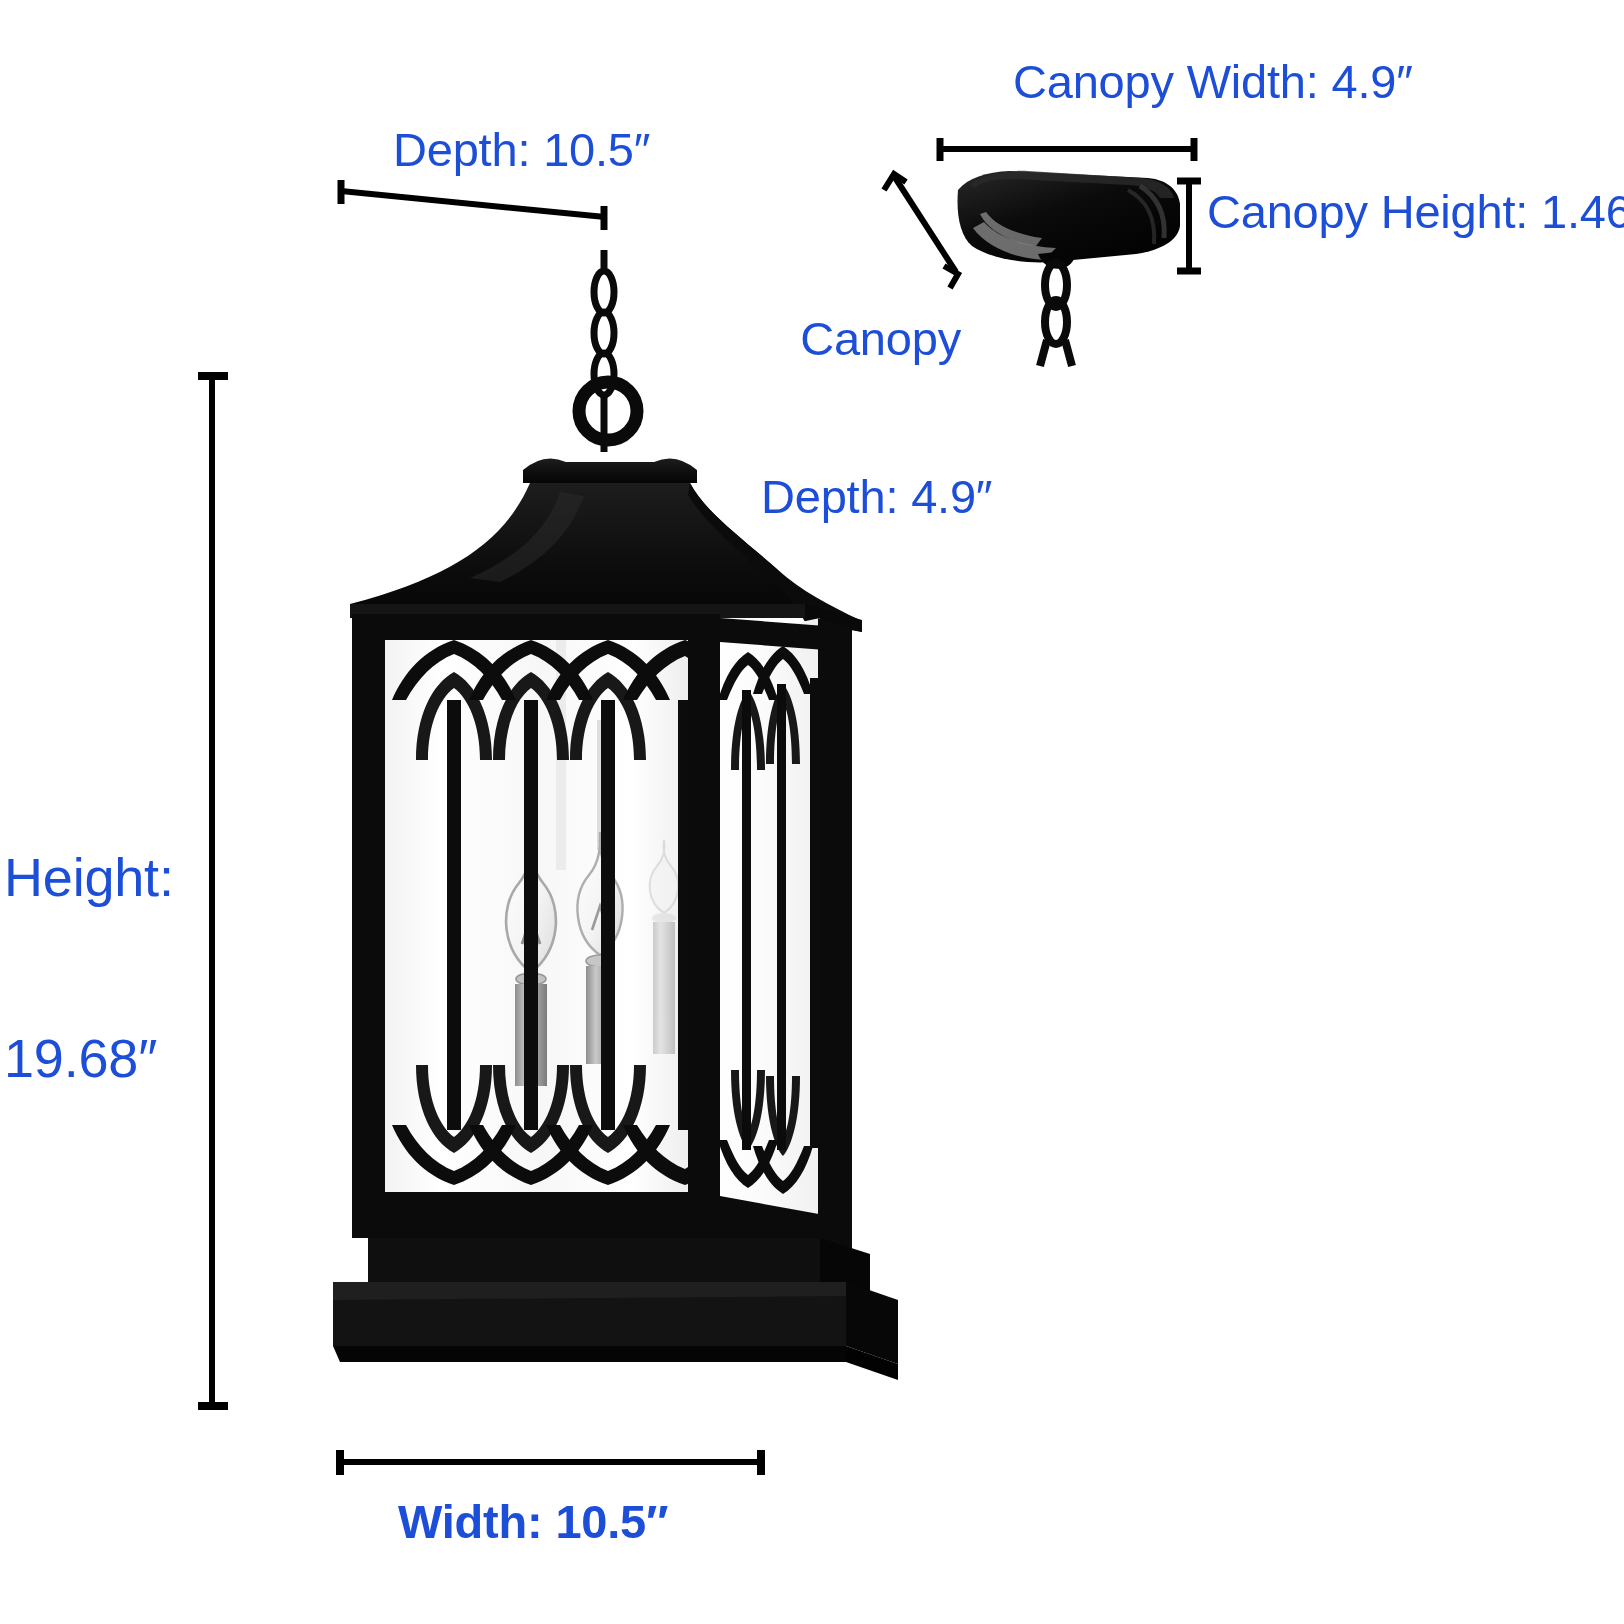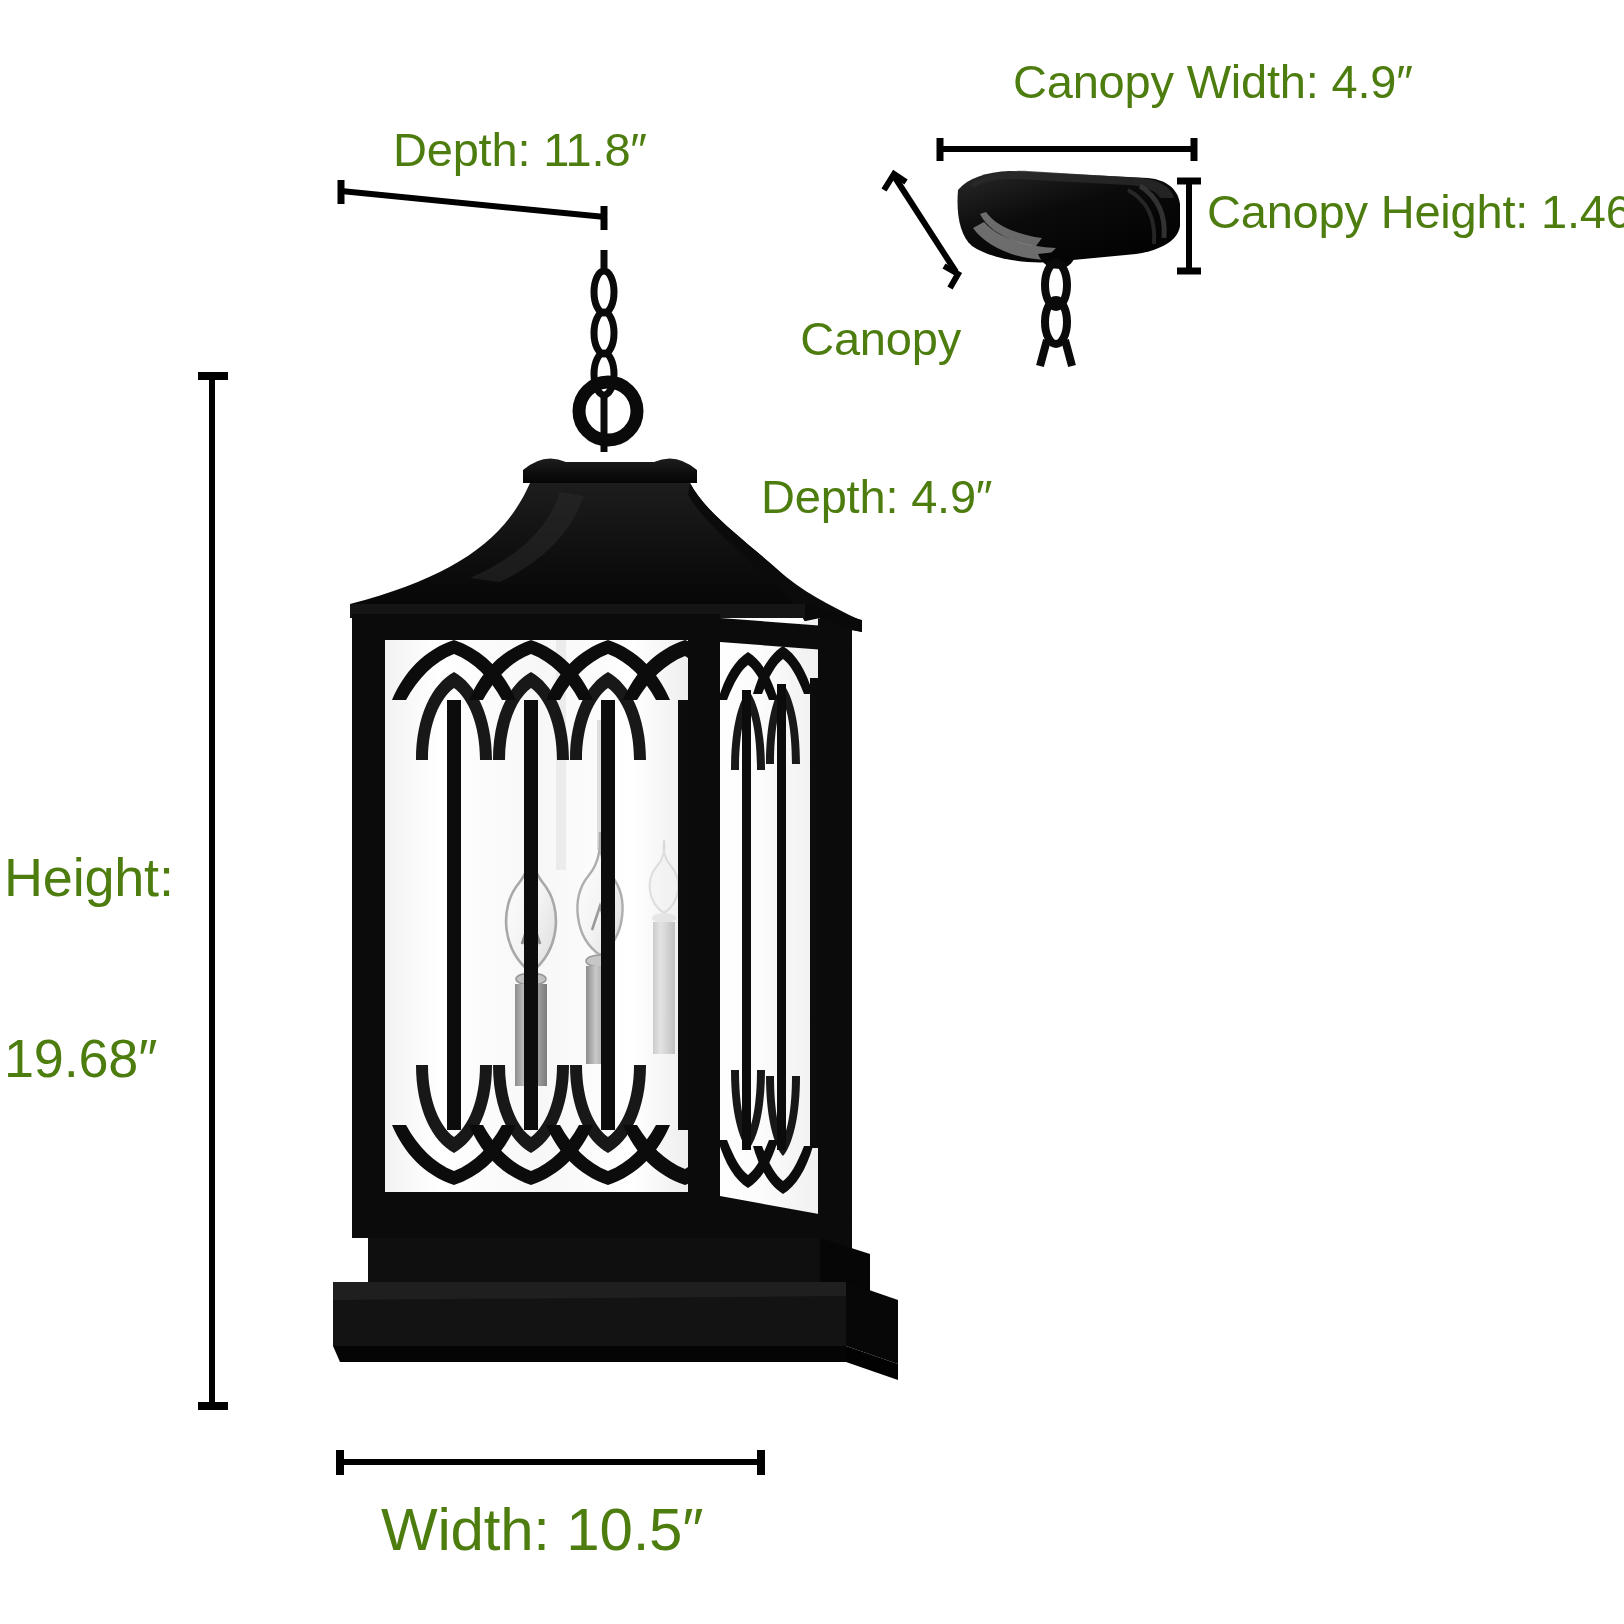--- a/index.html
+++ b/index.html
@@ -16,31 +16,31 @@
   }
   #stage {
     position: relative;
     width: 1624px;
     height: 1624px;
     background: #ffffff;
   }
   .dim-label {
     position: absolute;
     font-family: "Liberation Sans", sans-serif;
-    color: #4d7c0f;
+    color: #1d4ed8;
     white-space: pre;
     line-height: 1.12;
     letter-spacing: -0.2px;
   }
   #label-depth      { left: 393px;  top: 124px; font-size: 47px; }
   #label-canopy-w   { left: 1013px; top: 56px;  font-size: 47px; }
   #label-canopy-h   { left: 1207px; top: 186px; font-size: 47px; }
   #label-canopy-d   { left: 745px;  top: 208px; font-size: 47px; text-align: right; width: 200px; margin-left: 16px; }
   #label-height     { left: 4px;    top: 726px; font-size: 54px; }
-  #label-width      { left: 381px;  top: 1496px; font-size: 60px; }
+  #label-width      { left: 398px;  top: 1496px; font-size: 47px; font-weight: bold; }
 
   svg.layer {
     position: absolute;
     left: 0;
     top: 0;
     width: 1624px;
     height: 1624px;
   }
   svg.layer.dims { z-index: 5; }
   svg.layer.art  { z-index: 2; }
@@ -330,21 +330,21 @@
       </g>
 
       <g>
         <line x1="338" y1="1462" x2="763" y2="1462" stroke-width="6"></line>
         <line x1="340" y1="1450" x2="340" y2="1475" stroke-width="8"></line>
         <line x1="761" y1="1450" x2="761" y2="1475" stroke-width="8"></line>
       </g>
     </g>
   </svg>
 
-  <div class="dim-label" id="label-depth">Depth: 11.8″</div>
+  <div class="dim-label" id="label-depth">Depth: 10.5″</div>
 
   <div class="dim-label" id="label-canopy-w">Canopy Width: 4.9″</div>
 
   <div class="dim-label" id="label-canopy-h">Canopy Height: 1.46″</div>
 
   <div class="dim-label" id="label-canopy-d">
     <div>Canopy</div>
     <div>Depth: 4.9″</div>
   </div>
 

